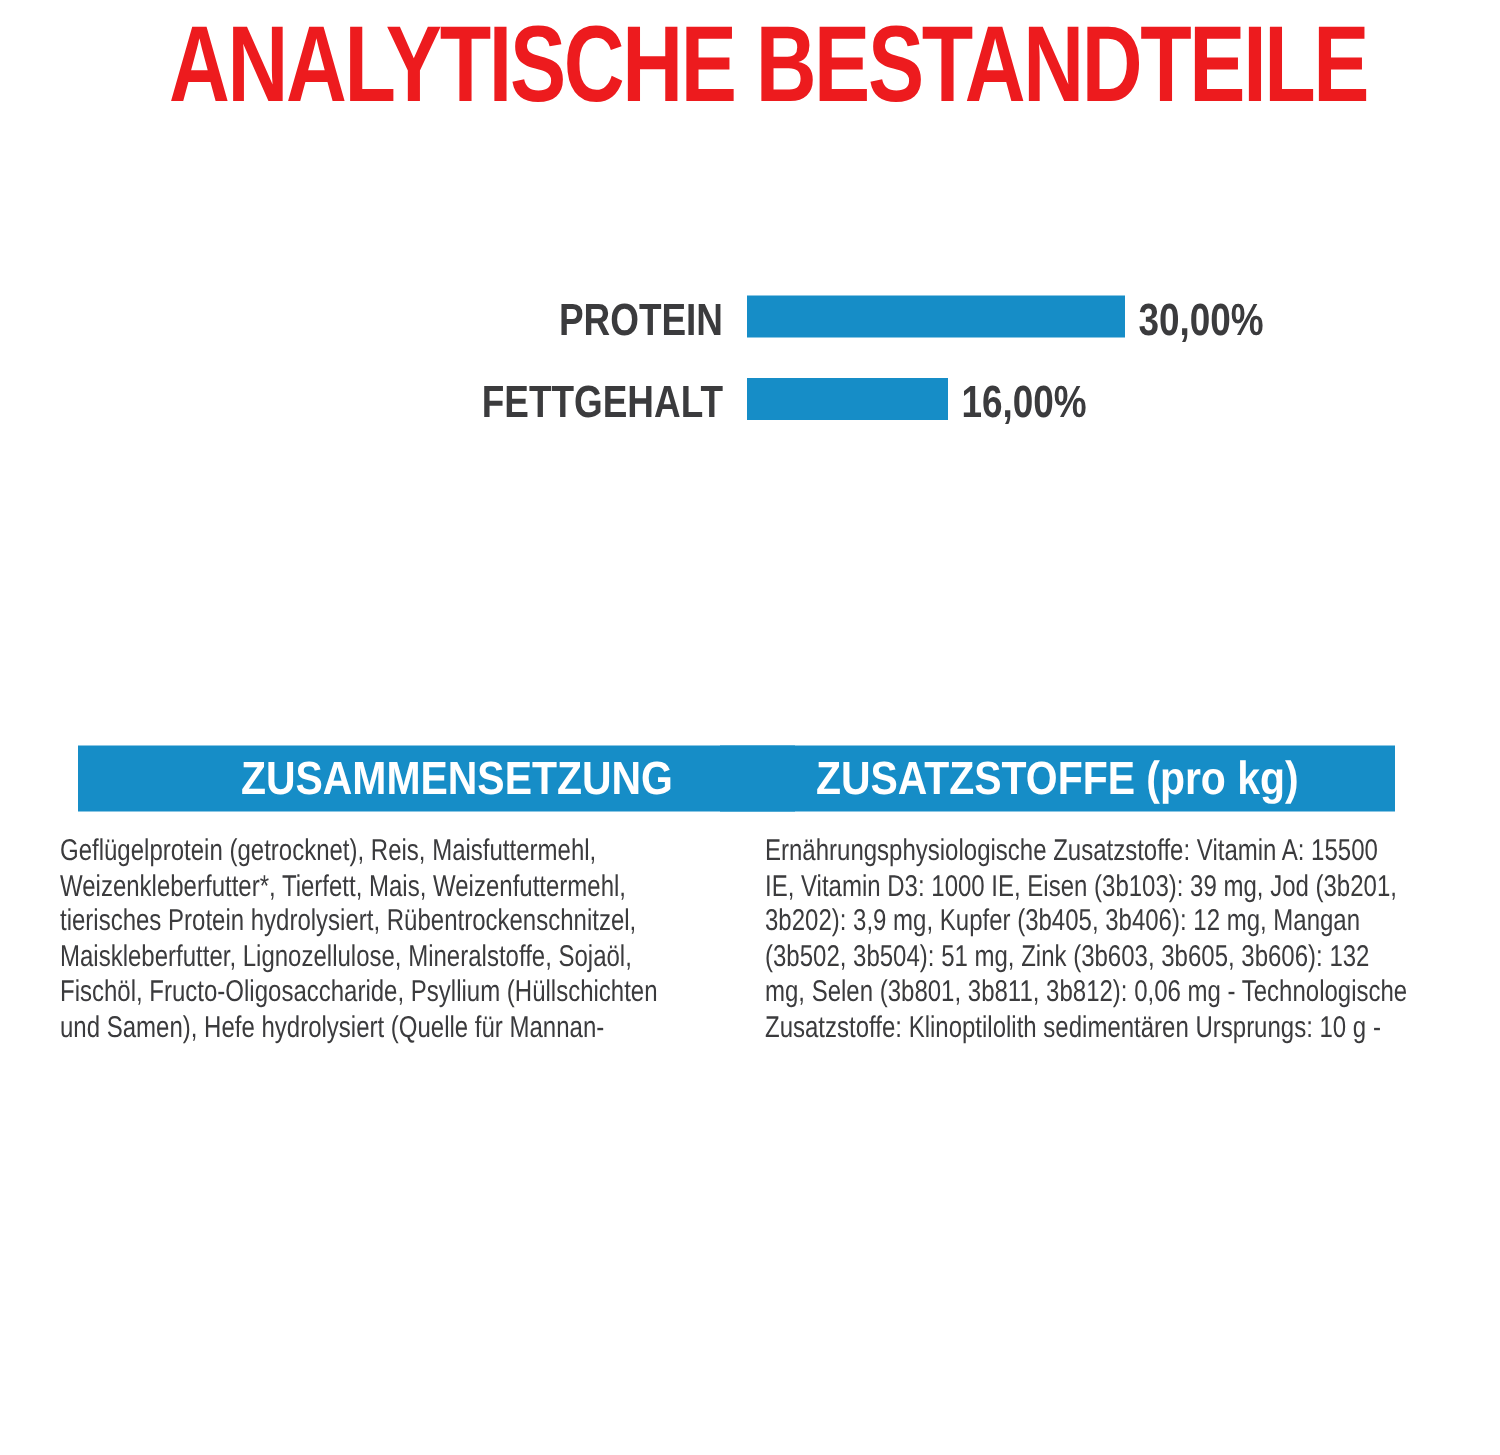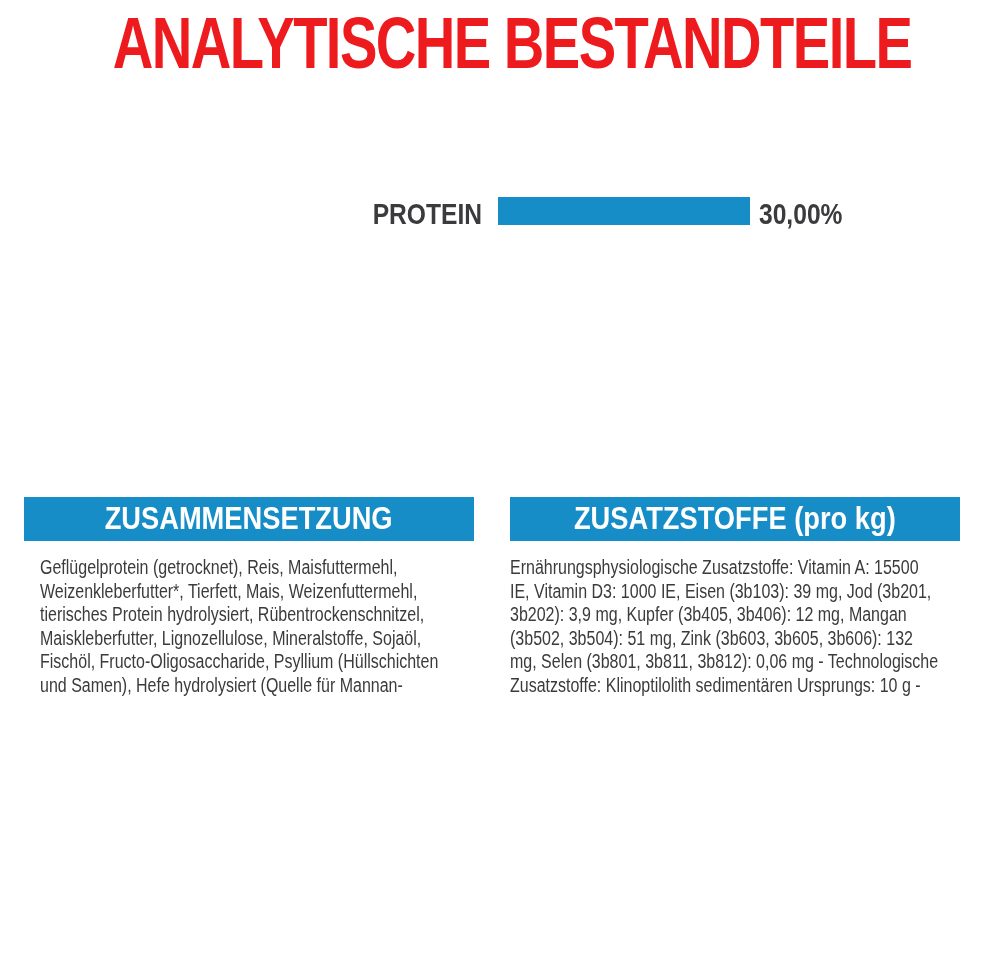--- a/index.html
+++ b/index.html
@@ -26,22 +26,22 @@
     transform:scaleX(0.82);transform-origin:left center;white-space:nowrap;
   }
   .section-header{
     position:absolute;top:497px;height:44px;width:450px;background:var(--blue);
     color:#ffffff;text-align:center;overflow:hidden;
   }
   .section-header span{
     display:inline-block;font-size:31px;font-weight:bold;line-height:44px;
     transform:scaleX(0.88);transform-origin:center;white-space:nowrap;
   }
-  .section-header.left{left:24px;}
-  .section-header.right{left:510px;}
+  .section-header.left{left:52px;padding-left:28px;}
+  .section-header.right{left:480px;}
   .section-body{
     position:absolute;top:556px;width:580px;font-size:20px;line-height:23.5px;
     color:#3b3b3d;white-space:pre-line;transform:scaleX(0.80);transform-origin:top left;
   }
   .section-body.left{left:40px;}
   .section-body.right{left:510px;}
   .crown-logo{position:absolute;left:798px;top:852px;}
   .red-bar{position:absolute;left:0;top:950px;width:1000px;height:20px;background:var(--red);}
 </style>
 </head>
@@ -51,20 +51,25 @@
 
   <h1 class="page-title">
     <span>ANALYTISCHE BESTANDTEILE</span>
   </h1>
 
   <div class="chart" id="chart">
       <div class="chart-row">
         <span class="bar-label">PROTEIN</span>
         <div class="bar" style="width: 252px; background: rgb(22, 141, 199);"></div>
         <span class="bar-value">30,00%</span>
+      </div>
+      <div class="chart-row">
+        <span class="bar-label">FETTGEHALT</span>
+        <div class="bar" style="width: 134.4px; background: rgb(22, 141, 199);"></div>
+        <span class="bar-value">16,00%</span>
       </div>
     </div>
 
   <div class="section-header left">
     <span>ZUSAMMENSETZUNG</span>
   </div>
   <div class="section-body left">Geflügelprotein (getrocknet), Reis, Maisfuttermehl,
 Weizenkleberfutter*, Tierfett, Mais, Weizenfuttermehl,
 tierisches Protein hydrolysiert, Rübentrockenschnitzel,
 Maiskleberfutter, Lignozellulose, Mineralstoffe, Sojaöl,

